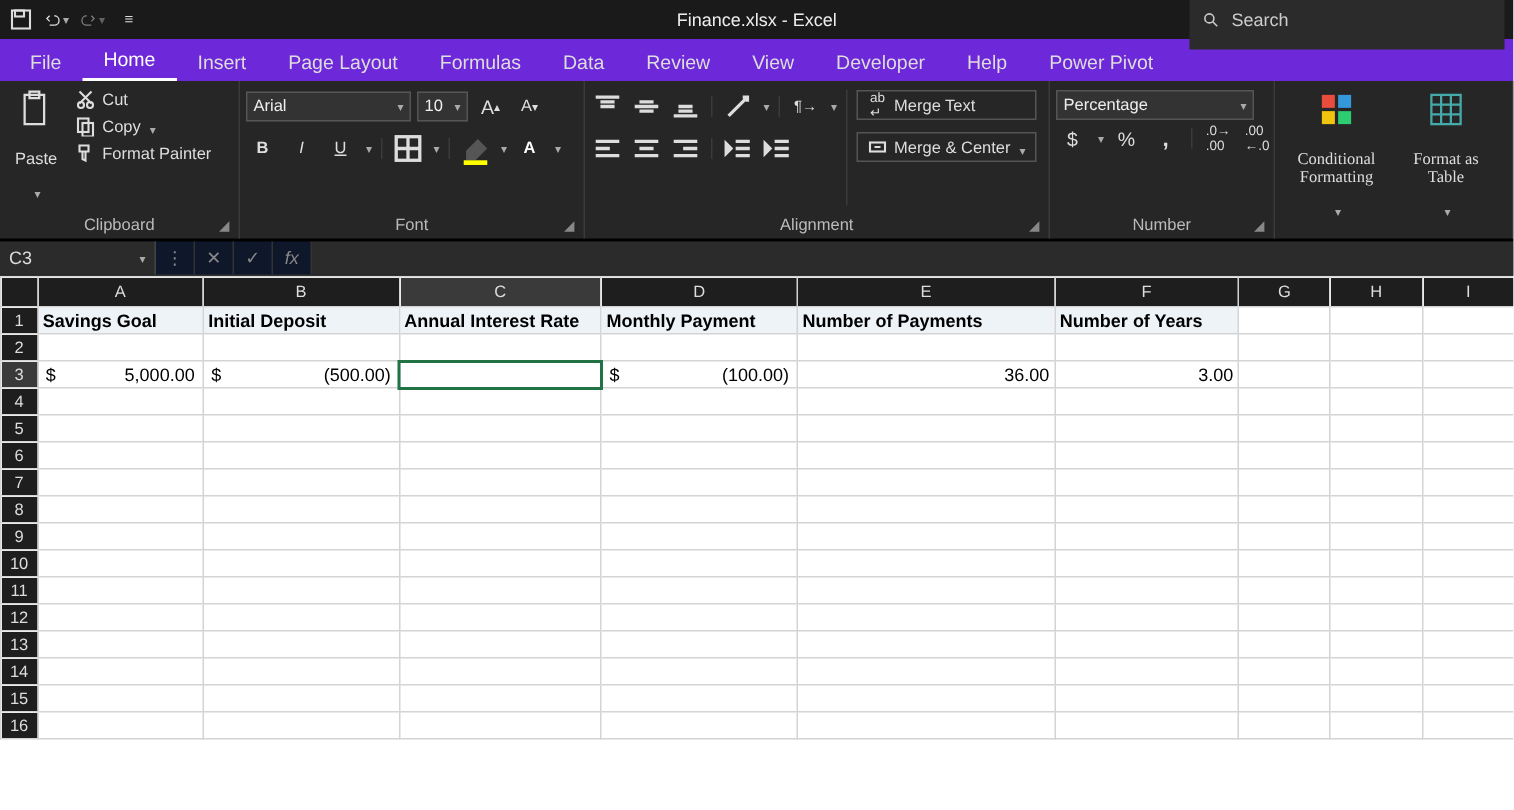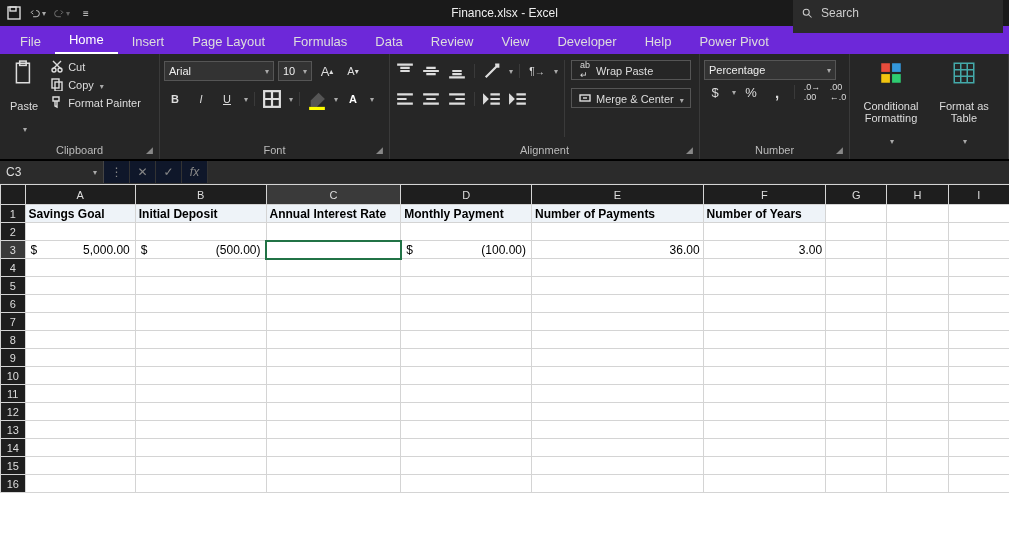--- a/index.html
+++ b/index.html
@@ -263,21 +263,21 @@
               <svg viewBox="0 0 14 14">
                 <path d="M6 4h6M6 7h6M6 10h6M2 5l2 2-2 2z" fill="currentColor"></path>
               </svg>
             </span>
         </div>
       </div>
       <div class="sep"></div>
       <div class="stack" style="padding-top:4px;">
         <div class="row" style="border:1px solid #555; padding:2px 6px;">
             <span class="smico" style="font-size:9px;">ab<br>↵</span>
-            <span>Wrap Paste</span>
+            <span>Merge Text</span>
           </div>
         <div class="row" style="border:1px solid #555; padding:2px 6px; margin-top:6px;">
             <span class="smico">
               <svg viewBox="0 0 14 14">
                 <rect x="2" y="4" width="10" height="6"></rect>
                 <path d="M5 7h4"></path>
               </svg>
             </span>
             <span>Merge &amp; Center</span>
             <span class="chev">▾</span>
@@ -305,21 +305,21 @@
         <span class="btnico" style="font-size:9px;">.0→<br>.00</span>
         <span class="btnico" style="font-size:9px;">.00<br>←.0</span>
       </div>
     </div>
     <div class="group-label">
         <span>Number</span>
         <span class="launcher">◢</span>
       </div>
   </div>
 
-  <div class="group" style="flex:1;">
+  <div class="group" style="flex:1;font-family:Liberation Serif, serif;">
     <div class="group-body">
       <div class="vbtn">
         <svg class="bigico" viewBox="0 0 24 24">
             <rect x="3" y="3" width="8" height="8" fill="#e74c3c" stroke="none"></rect>
             <rect x="13" y="3" width="8" height="8" fill="#3498db" stroke="none"></rect>
             <rect x="3" y="13" width="8" height="8" fill="#f1c40f" stroke="none"></rect>
             <rect x="13" y="13" width="8" height="8" fill="#2ecc71" stroke="none"></rect>
           </svg>
         <span style="max-width:62px;">Conditional Formatting</span>
           <span class="chev">▾</span>

